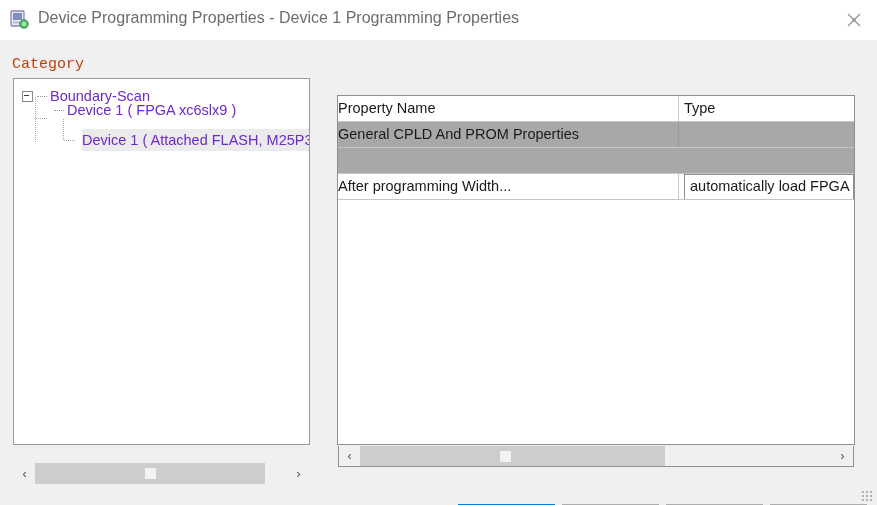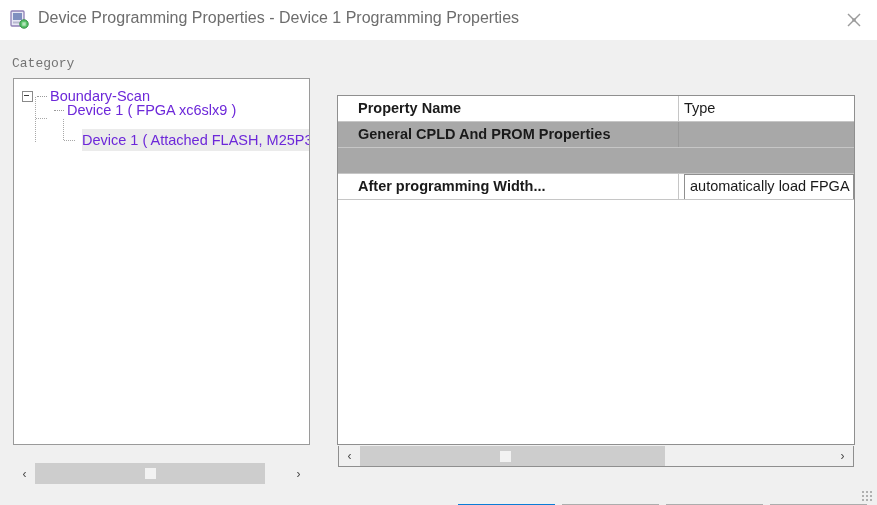--- a/index.html
+++ b/index.html
@@ -146,22 +146,22 @@
     left: 0; top: 40px;
     width: 877px;
     height: 465px;
     background: #f0f0f0;
   }
 
   
   #category-label {
     position: absolute;
     left: 12px; top: 16px;
-    font-size: 13px;
-    color: #737373;
+    font-size: 15px;
+    color: #c2410c;
     font-family: "Liberation Mono", monospace;
   }
   #tree-panel {
     position: absolute;
     left: 13px; top: 38px;
     width: 297px; height: 367px;
     background: #ffffff;
     border: 1px solid #9a9a9a;
     box-sizing: border-box;
     overflow: hidden;
@@ -283,28 +283,27 @@
   .grid-row {
     display: flex;
     height: 26px;
     box-sizing: border-box;
     border-bottom: 1px solid #c6c6c6;
   }
   .grid-row .cell-name {
     width: 341px;
     flex: 0 0 341px;
     box-sizing: border-box;
-    padding-left: 20px;
+    padding-left: 0;
     line-height: 25px;
     font-size: 14.5px;
     color: #1a1a1a;
     white-space: nowrap;
     overflow: hidden;
     border-right: 1px solid #c6c6c6;
-    font-weight: bold;
   }
   .grid-row .cell-value {
     flex: 1 1 auto;
     box-sizing: border-box;
     padding-left: 5px;
     line-height: 25px;
     font-size: 14.5px;
     color: #1a1a1a;
     white-space: nowrap;
     overflow: hidden;

